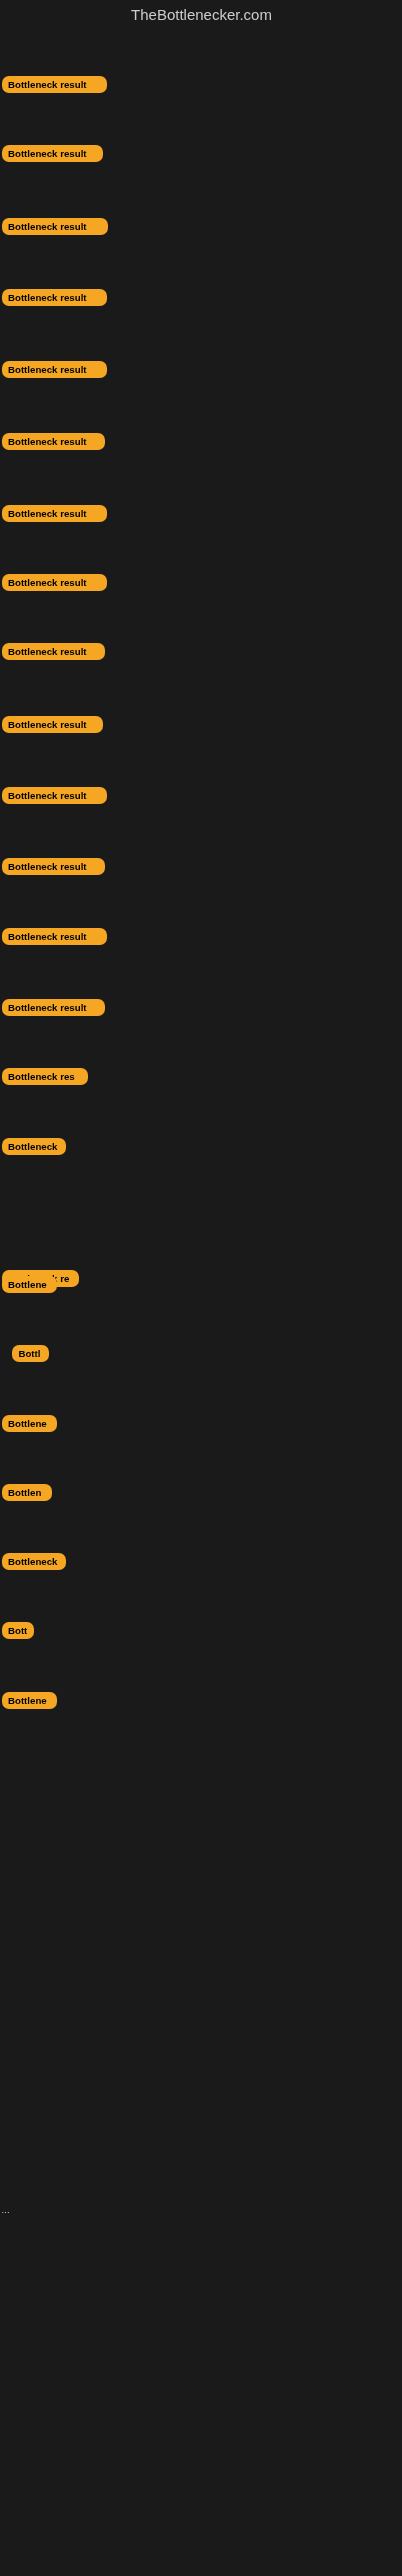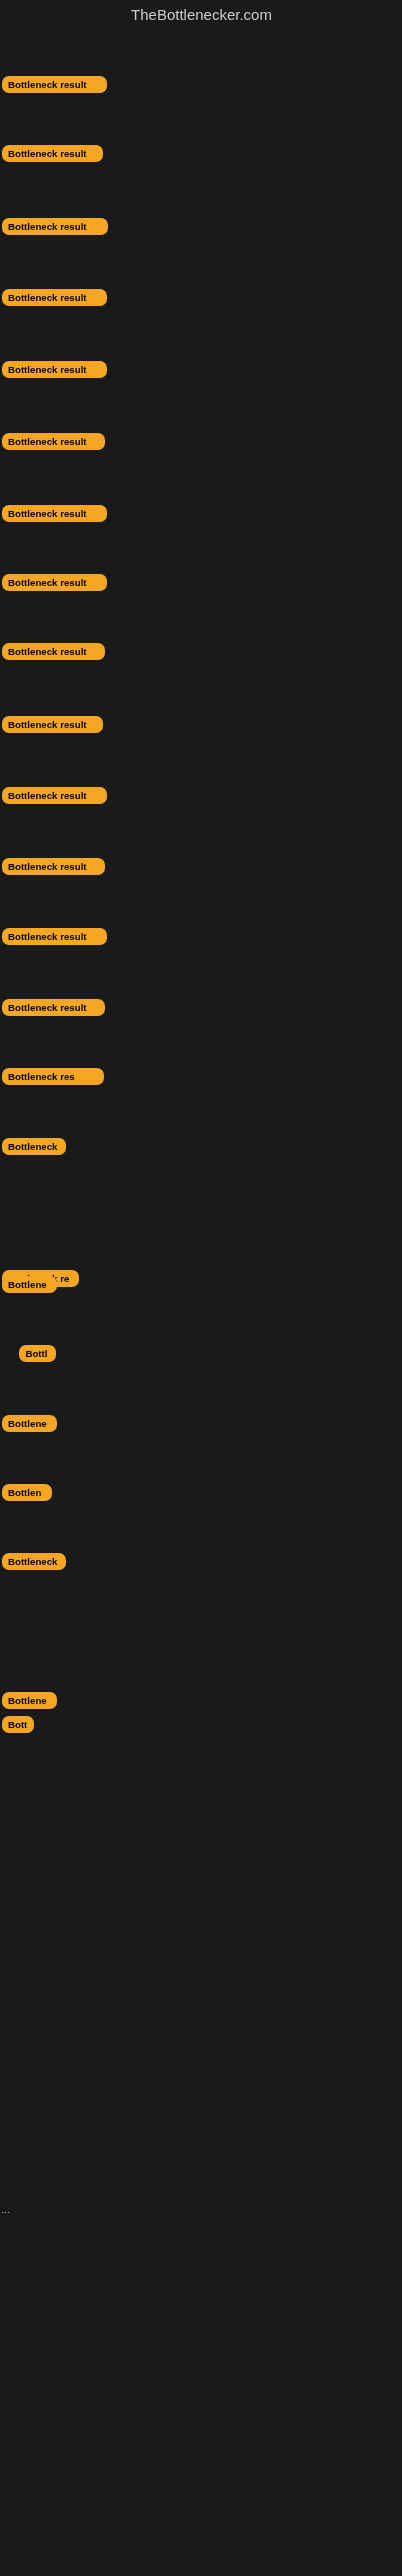--- a/index.html
+++ b/index.html
@@ -51,25 +51,25 @@
     <div style="position: absolute; top: 331px; left: 1.6px;"><span class="bottleneck-badge" style="width: 105px;">Bottleneck result</span></div>
     <div style="position: absolute; top: 403px; left: 1.6px;"><span class="bottleneck-badge" style="width: 103px;">Bottleneck result</span></div>
     <div style="position: absolute; top: 475px; left: 1.6px;"><span class="bottleneck-badge" style="width: 105px;">Bottleneck result</span></div>
     <div style="position: absolute; top: 544px; left: 1.6px;"><span class="bottleneck-badge" style="width: 105px;">Bottleneck result</span></div>
     <div style="position: absolute; top: 613px; left: 1.6px;"><span class="bottleneck-badge" style="width: 103px;">Bottleneck result</span></div>
     <div style="position: absolute; top: 686px; left: 1.6px;"><span class="bottleneck-badge" style="width: 101px;">Bottleneck result</span></div>
     <div style="position: absolute; top: 757px; left: 1.6px;"><span class="bottleneck-badge" style="width: 105px;">Bottleneck result</span></div>
     <div style="position: absolute; top: 828px; left: 1.6px;"><span class="bottleneck-badge" style="width: 103px;">Bottleneck result</span></div>
     <div style="position: absolute; top: 898px; left: 1.6px;"><span class="bottleneck-badge" style="width: 105px;">Bottleneck result</span></div>
     <div style="position: absolute; top: 969px; left: 1.6px;"><span class="bottleneck-badge" style="width: 103px;">Bottleneck result</span></div>
-    <div style="position: absolute; top: 1038px; left: 1.6px;"><span class="bottleneck-badge" style="width: 102px;">Bottleneck res</span></div>
+    <div style="position: absolute; top: 1038px; left: 1.6px;"><span class="bottleneck-badge" style="width: 86px;">Bottleneck res</span></div>
     <div style="position: absolute; top: 1108px; left: 1.6px;"><span class="bottleneck-badge" style="width: 64px;">Bottleneck</span></div>
     <div style="position: absolute; top: 1240px; left: 1.6px;"><span class="bottleneck-badge" style="width: 77px;">Bottleneck re</span></div>
     <div style="position: absolute; top: 1246px; left: 1.6px;"><span class="bottleneck-badge" style="width: 55px;">Bottlene</span></div>
-    <div style="position: absolute; top: 1315px; left: 19px; text-decoration: underline;"><span class="bottleneck-badge" style="width: 37px;">Bottl</span></div>
+    <div style="position: absolute; top: 1315px; left: 12px; text-decoration: underline;"><span class="bottleneck-badge" style="width: 37px;">Bottl</span></div>
     <div style="position: absolute; top: 1385px; left: 1.6px;"><span class="bottleneck-badge" style="width: 55px;">Bottlene</span></div>
     <div style="position: absolute; top: 1454px; left: 1.6px;"><span class="bottleneck-badge" style="width: 50px;">Bottlen</span></div>
     <div style="position: absolute; top: 1523px; left: 1.6px;"><span class="bottleneck-badge" style="width: 64px;">Bottleneck</span></div>
-    <div style="position: absolute; top: 1686px; left: 1.6px;"><span class="bottleneck-badge" style="width: 32px;">Bott</span></div>
+    <div style="position: absolute; top: 1592px; left: 1.6px;"><span class="bottleneck-badge" style="width: 32px;">Bott</span></div>
     <div style="position: absolute; top: 1662px; left: 1.6px;"><span class="bottleneck-badge" style="width: 55px;">Bottlene</span></div>
     <div style="position: absolute; top: 2174px; left: 1.6px; color: rgb(204, 204, 204); font-size: 9.7px;">...</div>
   </div>
 
 
 </body></html>

